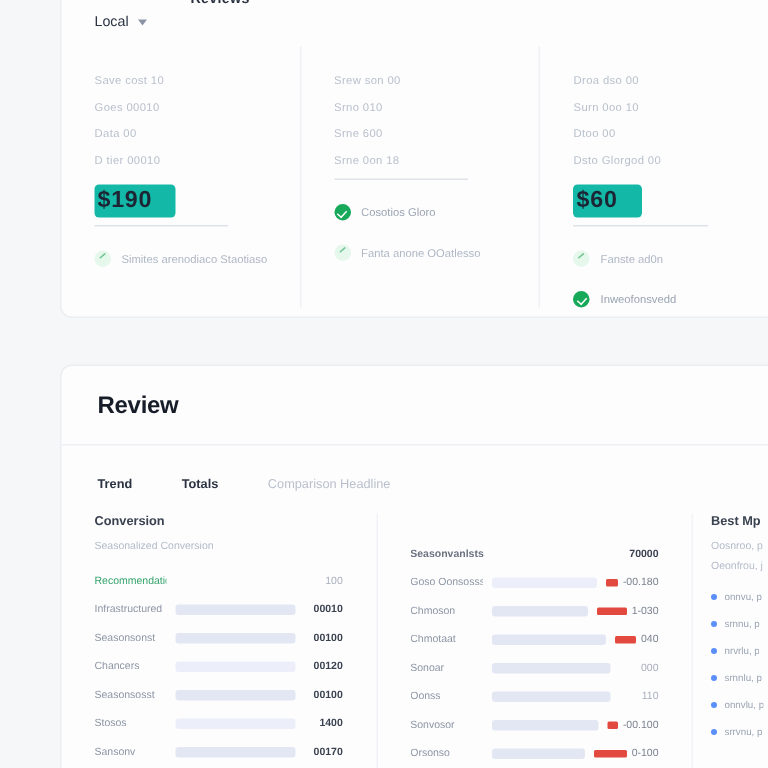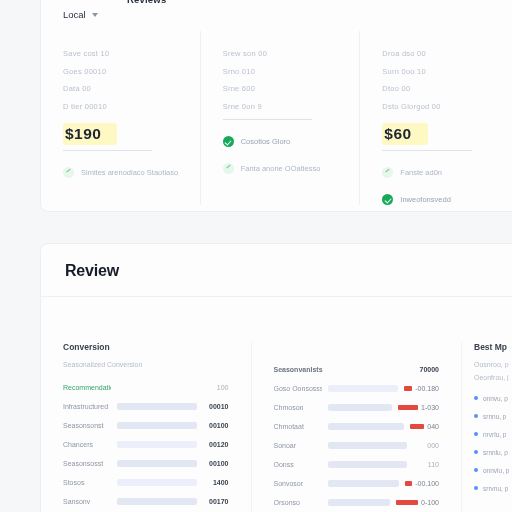--- a/index.html
+++ b/index.html
@@ -41,21 +41,21 @@
 
   .metric-line {
     font-size: 7.5px; color: #b9c0cc; letter-spacing: .25px;
     margin-bottom: 8.5px; white-space: nowrap; overflow: hidden;
   }
   .metric-line:first-child { margin-top: 18px; }
 
   .big-value {
     display: inline-block;
     font-size: 15.5px; font-weight: 700; color: #1d2433;
-    background: #fef9c3; border-radius: 3px;
+    background: #14b8a6; border-radius: 3px;
     padding: 2px 16px 2px 2px; margin-top: 4px;
     letter-spacing: .5px;
     text-align: center;
   }
   .underline { height: 1px; background: #dfe3e9; margin-top: 5px; width: 78%; }
 
   .note { display: flex; align-items: center; gap: 7px; margin-top: 16px; }
   .note-txt { font-size: 7.5px; color: #9aa4b2; white-space: nowrap; overflow: hidden; text-align: center; }
   .note-txt.muted { color: #aeb7c4; }
 
@@ -144,21 +144,21 @@
         <div class="note">
           <span class="ico-pencil"></span>
           <span class="note-txt muted">Simites arenodiaco Staotiaso</span>
         </div>
       </div>
 
       <div class="col">
         <div class="metric-line">Srew son 00</div>
         <div class="metric-line">Srno 010</div>
         <div class="metric-line">Srne 600</div>
-        <div class="metric-line">Srne 0on 9</div>
+        <div class="metric-line">Srne 0on 18</div>
         <div class="underline"></div>
         <div class="note">
           <span class="ico-check"></span>
           <span class="note-txt">Cosotios Gloro</span>
         </div>
         <div class="note">
           <span class="ico-pencil"></span>
           <span class="note-txt muted">Fanta anone OOatlesso</span>
         </div>
       </div>
@@ -180,20 +180,25 @@
         </div>
       </div>
 
     </div>
   </div>
 
   <div class="card-bottom">
     <div class="sec-title">Review</div>
     <div class="rule"></div>
 
+    <div class="tabs">
+      <div class="tab">Trend</div>
+      <div class="tab">Totals</div>
+      <div class="tab inactive">Comparison Headline</div>
+    </div>
 
     <div class="grid">
 
       <div class="gcol">
         <div class="g-title">Conversion</div>
         <div class="g-sub">Seasonalized Conversion</div>
 
         <div class="row">
           <div class="r-label green">Recommendation</div>
           <div class="r-bar" style="visibility:hidden"></div>

